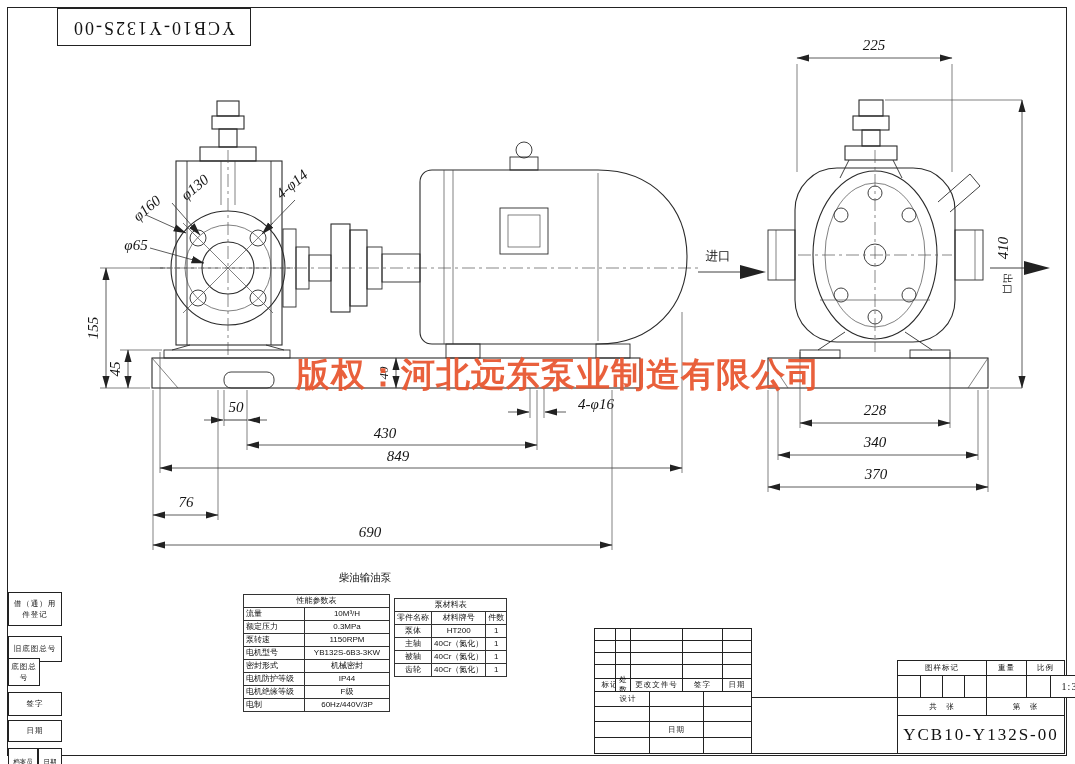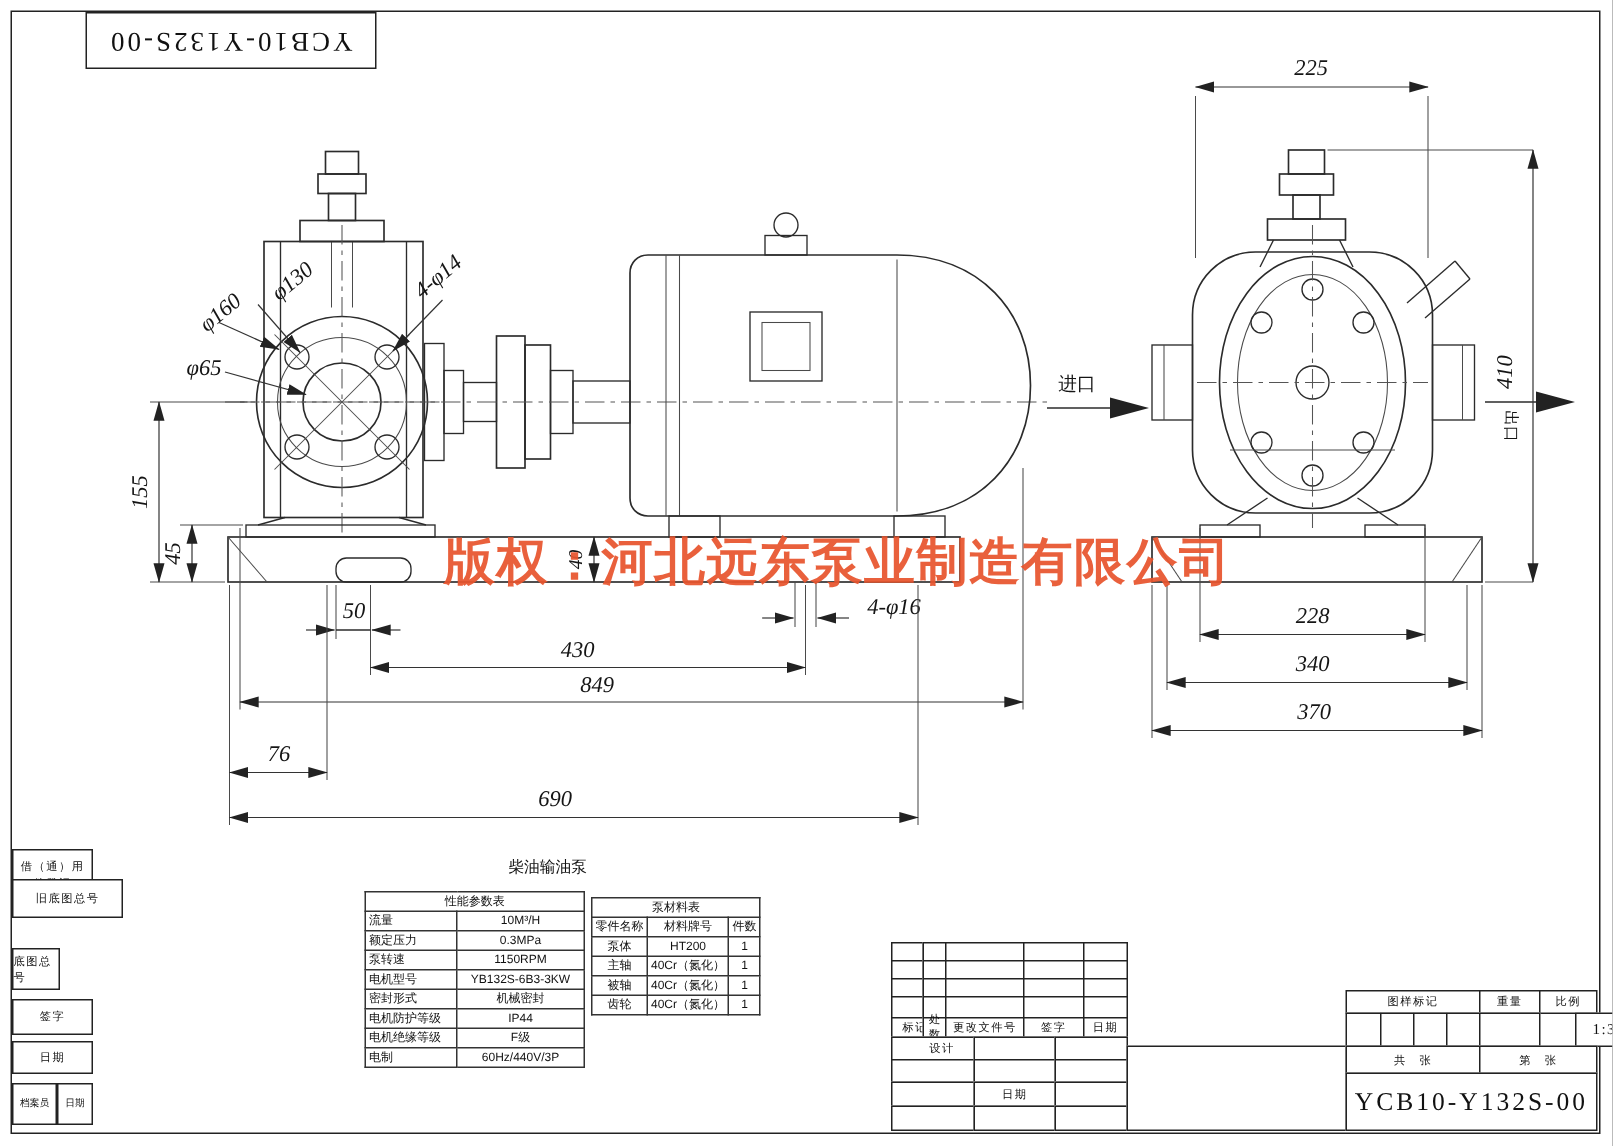--- a/index.html
+++ b/index.html
@@ -22,21 +22,21 @@
           display:flex;align-items:center;justify-content:center;z-index:2;background:#fff;}
   .topbox span{transform:rotate(180deg);font:18px "Liberation Serif","DejaVu Serif",serif;letter-spacing:2px;}
 
   .watermark{position:absolute;left:296px;top:352px;z-index:6;white-space:nowrap;
              font-size:34px;font-weight:bold;letter-spacing:1px;opacity:.93;}
 
   
   .strip{position:absolute;left:8px;top:558px;width:54px;height:196px;z-index:2;font-size:7.5px;}
   .scell{position:absolute;border:1px solid #222;box-sizing:border-box;background:#fff;
          display:flex;flex-direction:column;align-items:center;justify-content:center;
-         text-align:left;letter-spacing:1px;line-height:1.5;}
+         text-align:center;letter-spacing:1px;line-height:1.5;margin-top:26px;}
 
   
   .cap{position:absolute;left:320px;top:571px;width:90px;text-align:center;font-size:10.5px;z-index:2;}
   table{border-collapse:collapse;background:#fff;}
   .dtable{position:absolute;z-index:2;}
   .dtable td{border:1px solid #333;font-size:8px;padding:0 2px;height:12px;line-height:1;
              white-space:nowrap;text-align:center;}
   .dtable td.lab{text-align:left;}
   .perf{left:243px;top:594px;width:147px;padding-left:24px;}
   .mats{left:394px;top:598px;width:89px;}
@@ -272,21 +272,21 @@
     </g>
   </svg>
 
   <div class="watermark" style="color:#e8552e;">版权：河北远东泵业制造有限公司</div>
 
   <div class="strip">
     <div class="scell" style="left:0;top:8px;width:54px;height:34px;">
       <span>借（通）用</span>
       <span>件登记</span>
     </div>
-    <div class="scell" style="left:0;top:28px;width:74px;height:26px;">
+    <div class="scell" style="left:0;top:52px;width:54px;height:26px;">
       <span>旧底图总号</span>
     </div>
     <div class="scell" style="left:0;top:74px;width:32px;height:28px;">
       <span>底图总号</span>
     </div>
     <div class="scell" style="left:0;top:108px;width:54px;height:24px;">
       <span>签字</span>
     </div>
     <div class="scell" style="left:0;top:136px;width:54px;height:22px;">
       <span>日期</span>

